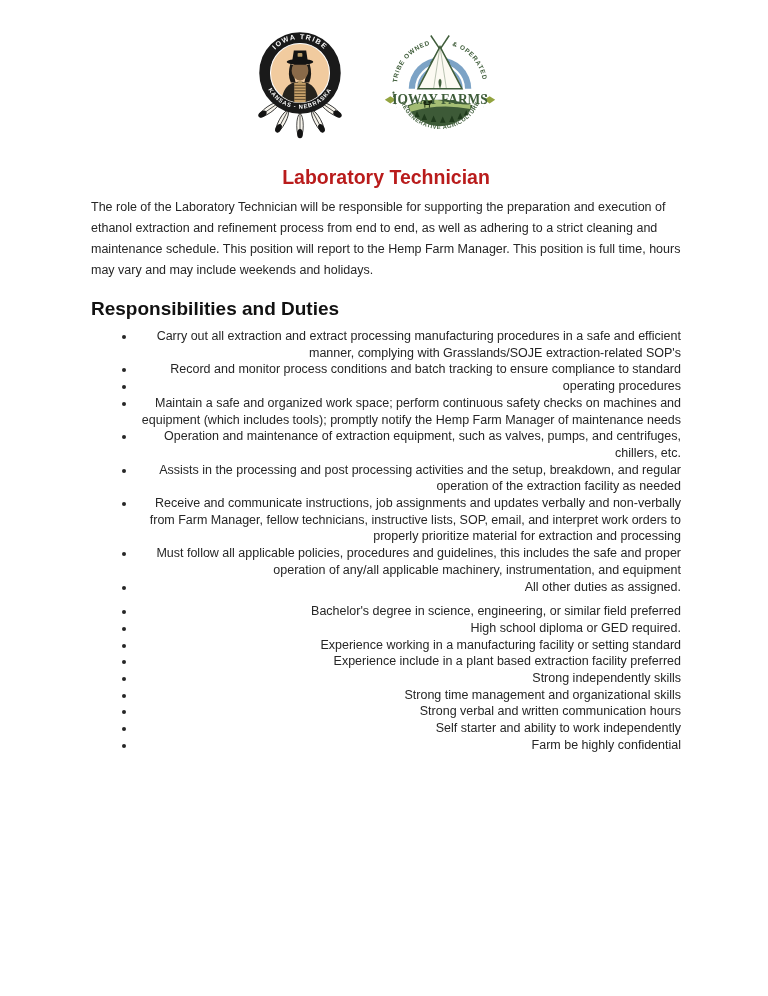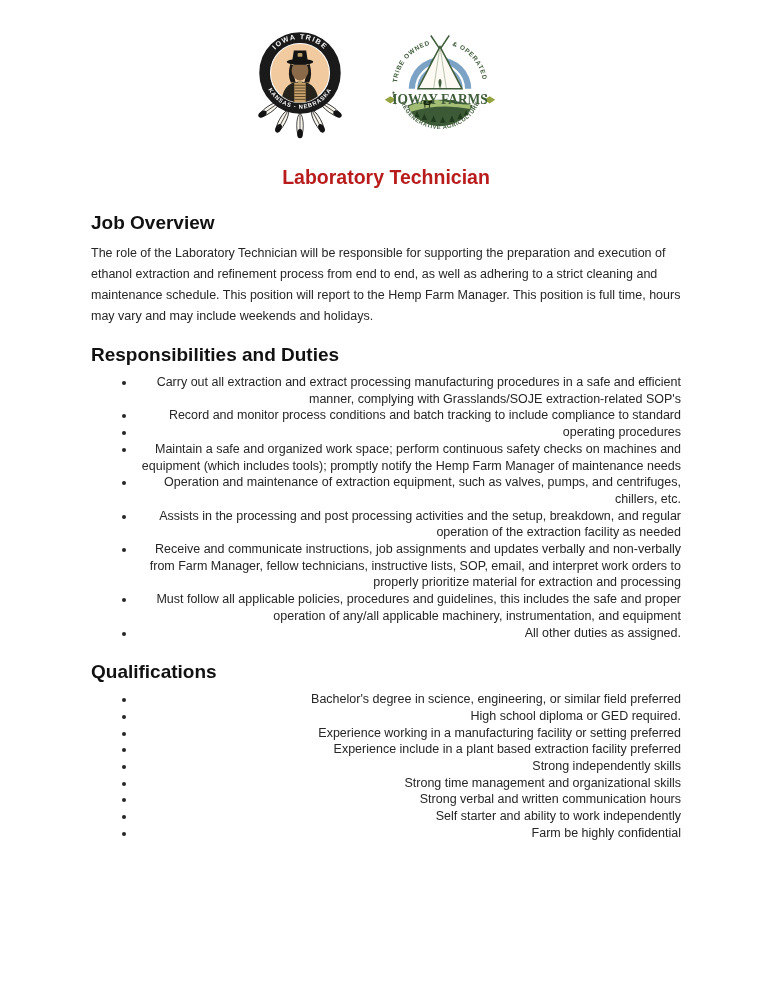--- a/index.html
+++ b/index.html
@@ -159,45 +159,43 @@
 
       <polygon points="2,76 8,72 14,76 8,80" fill="#93a440"></polygon>
       <polygon points="110,76 116,72 122,76 116,80" fill="#93a440"></polygon>
       <text class="farms-wordmark" x="62" y="81" text-anchor="middle" font-size="16" textLength="104" lengthAdjust="spacingAndGlyphs" fill="#3f5d3a">IOWAY FARMS</text>
     </svg>
   </header>
 
   <h1 class="doc-title">Laboratory Technician</h1>
 
   <section>
-    <h2 class="section-h">Job Overview</h2>
     <p class="body-text">The role of the Laboratory Technician will be responsible for supporting the preparation and execution of ethanol extraction and refinement process from end to end, as well as adhering to a strict cleaning and maintenance schedule. This position will report to the Hemp Farm Manager. This position is full time, hours may vary and may include weekends and holidays.</p>
   </section>
 
   <section>
     <h2 class="section-h tight">Responsibilities and Duties</h2>
     <ul class="bullets">
         <li>Carry out all extraction and extract processing manufacturing procedures in a safe and efficient manner, complying with Grasslands/SOJE extraction-related SOP's</li>
-        <li>Record and monitor process conditions and batch tracking to include compliance to standard</li>
+        <li>Record and monitor process conditions and batch tracking to ensure compliance to standard</li>
         <li>operating procedures</li>
         <li>Maintain a safe and organized work space; perform continuous safety checks on machines and equipment (which includes tools); promptly notify the Hemp Farm Manager of maintenance needs</li>
         <li>Operation and maintenance of extraction equipment, such as valves, pumps, and centrifuges, chillers, etc.</li>
         <li>Assists in the processing and post processing activities and the setup, breakdown, and regular operation of the extraction facility as needed</li>
         <li>Receive and communicate instructions, job assignments and updates verbally and non-verbally from Farm Manager, fellow technicians, instructive lists, SOP, email, and interpret work orders to properly prioritize material for extraction and processing</li>
         <li>Must follow all applicable policies, procedures and guidelines, this includes the safe and proper operation of any/all applicable machinery, instrumentation, and equipment</li>
         <li>All other duties as assigned.</li>
       </ul>
   </section>
 
   <section>
-    <h2 class="section-h mid">Qualifications</h2>
     <ul class="bullets">
         <li>Bachelor's degree in science, engineering,  or similar field preferred</li>
         <li>High school diploma or GED required.</li>
-        <li>Experience working in a manufacturing facility or setting preferred</li>
+        <li>Experience working in a manufacturing facility or setting standard</li>
         <li>Experience include in a plant based extraction facility preferred</li>
         <li>Strong independently skills</li>
         <li>Strong time management and organizational skills</li>
         <li>Strong verbal and written communication hours</li>
         <li>Self starter and ability to work independently</li>
         <li>Farm be highly confidential</li>
       </ul>
   </section>
 
 </div>

